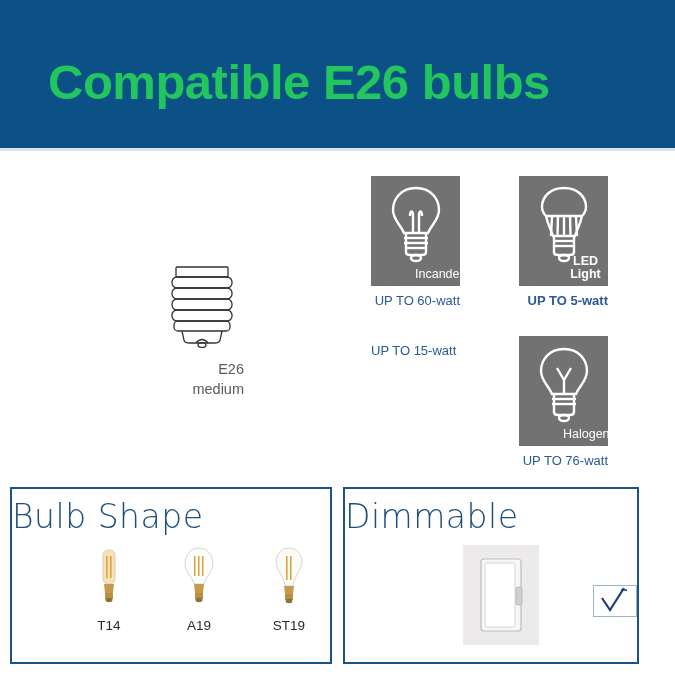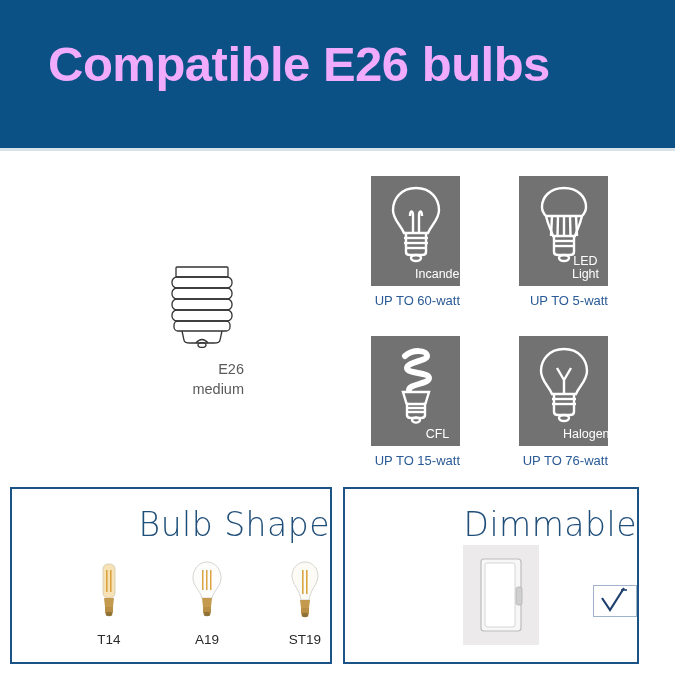--- a/index.html
+++ b/index.html
@@ -9,22 +9,22 @@
     font-family:"Liberation Sans", sans-serif;
     overflow:hidden;
     position:relative;
   }
   
   .header{
     position:absolute;left:0;top:0;width:675px;height:148px;
     background:#0b5186;
   }
   .header-title{
-    position:absolute;left:48px;top:40px;
-    font-size:49px;font-weight:bold;color:#f0abfc;
+    position:absolute;left:48px;top:58px;
+    font-size:49px;font-weight:bold;color:#22c55e;
     letter-spacing:-0.5px;line-height:1;
     white-space:nowrap;
   }
   .header-underline{
     position:absolute;left:0;top:148px;width:675px;height:3px;
     background:#d9e3ec;
   }
   
   .e26-block{
     position:absolute;left:104px;top:262px;width:140px;
@@ -57,33 +57,33 @@
   
   .panel{
     position:absolute;
     border:2px solid #1b5387;
     background:#ffffff;
     box-sizing:border-box;
   }
   #panel-bulb-shape{left:10px;top:487px;width:322px;height:177px;}
   #panel-dimmable{left:343px;top:487px;width:296px;height:177px;}
   .panel-title{
-    text-align:right;
+    text-align:left;
     color:#1f4e79;
     font-size:33px;
     font-weight:300;
     font-family:"DejaVu Sans", sans-serif;
     letter-spacing:0.5px;
-    margin-top:19px;
+    margin-top:11px;
     line-height:1;
   }
   
   .shape-row{
-    position:absolute;left:68px;top:71px;
-    display:flex;gap:40px;align-items:flex-end;
+    position:absolute;left:68px;top:57px;
+    display:flex;gap:32px;align-items:flex-end;
   }
   .shape-item{width:58px;text-align:center;}
   .shape-name{
     margin-top:6px;font-size:13.5px;color:#2a2a2a;
   }
   
   .dimmer-img{
     position:absolute;left:118px;top:56px;
     width:76px;height:100px;
     background:#eceaea;
@@ -140,21 +140,21 @@
             <path d="M23 51 L23 70 Q23 73 27 73 L39 73 Q43 73 43 70 L43 51"></path>
             <ellipse cx="33" cy="76" rx="5" ry="3"></ellipse>
           </g>
         </svg>
       </span>
       <div class="tile-label">Incandescent</div>
     </div>
     <div class="tile-cap">UP TO 60-watt</div>
   </div>
 
-  <div class="tile-cell" style="left:148px;top:0px;">
+  <div class="tile-cell" style="left:148px;top:0px;font-weight:bold;">
     <div class="tile">
       <span>
         <svg width="66" height="84" viewBox="0 0 66 84">
           <g fill="none" stroke="#ffffff" stroke-width="2.4">
             <path d="M33 6 C19 6 11 15 11 25 C11 30 13 32 15 34 L51 34 C53 32 55 30 55 25 C55 15 47 6 33 6 Z"></path>
             <path d="M15 34 C17 43 20 48 22 54 L44 54 C46 48 49 43 51 34"></path>
             <line x1="21" y1="34" x2="20" y2="54"></line>
             <line x1="27" y1="34" x2="26.5" y2="54"></line>
             <line x1="33" y1="34" x2="33" y2="54"></line>
             <line x1="39" y1="34" x2="39.5" y2="54"></line>
@@ -165,37 +165,20 @@
             <ellipse cx="33" cy="76" rx="5" ry="3"></ellipse>
           </g>
         </svg>
       </span>
       <div class="tile-label">LED Light</div>
     </div>
     <div class="tile-cap">UP TO 5-watt</div>
   </div>
 
   <div class="tile-cell" style="left:0px;top:160px;">
-    <div class="tile">
-      <span>
-        <svg width="66" height="84" viewBox="0 0 66 84">
-          <g fill="none" stroke="#ffffff" stroke-width="6" stroke-linecap="round">
-            <path d="M22 14 C30 7 44 8 44 14 C44 19 24 20 24 26 C24 32 46 30 46 36 C46 42 26 42 26 48"></path>
-          </g>
-          <g fill="none" stroke="#ffffff" stroke-width="2.4">
-            <path d="M20 50 L23 60 Q23 62 26 62 L40 62 Q43 62 43 60 L46 50 Z"></path>
-            <line x1="25" y1="66" x2="41" y2="66"></line>
-            <line x1="25" y1="70" x2="41" y2="70"></line>
-            <path d="M24 62 L24 73 Q24 76 28 76 L38 76 Q42 76 42 73 L42 62"></path>
-            <ellipse cx="33" cy="78" rx="4" ry="2.6"></ellipse>
-          </g>
-        </svg>
-      </span>
-      <div class="tile-label">CFL</div>
-    </div>
     <div class="tile-cap">UP TO 15-watt</div>
   </div>
 
   <div class="tile-cell" style="left:148px;top:160px;">
     <div class="tile">
       <span>
         <svg width="66" height="84" viewBox="0 0 66 84">
           <g fill="none" stroke="#ffffff" stroke-width="2.4">
             <path d="M33 7 C18 7 10 18 10 29 C10 39 18 44 21 52 L45 52 C48 44 56 39 56 29 C56 18 48 7 33 7 Z"></path>
             <path d="M33 52 L33 38 M33 38 L26 26 M33 38 L40 26"></path>

